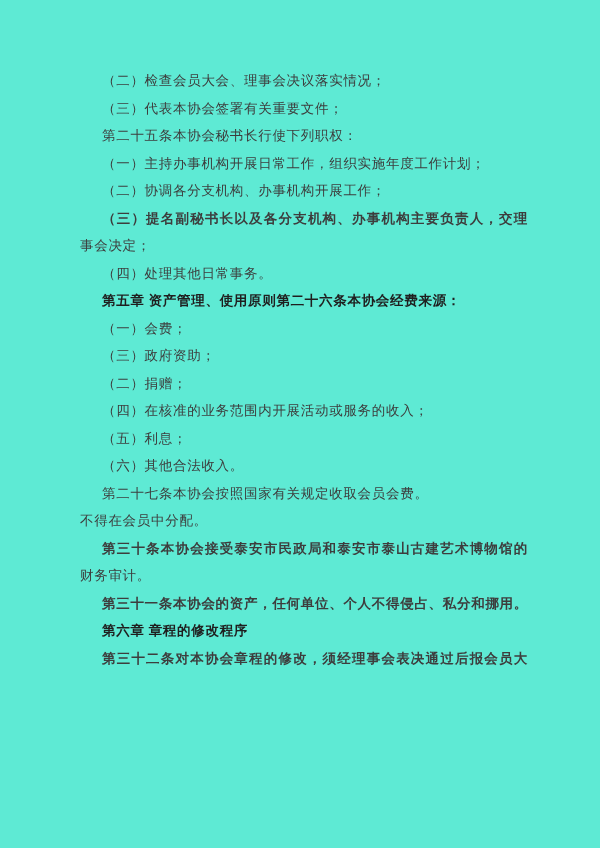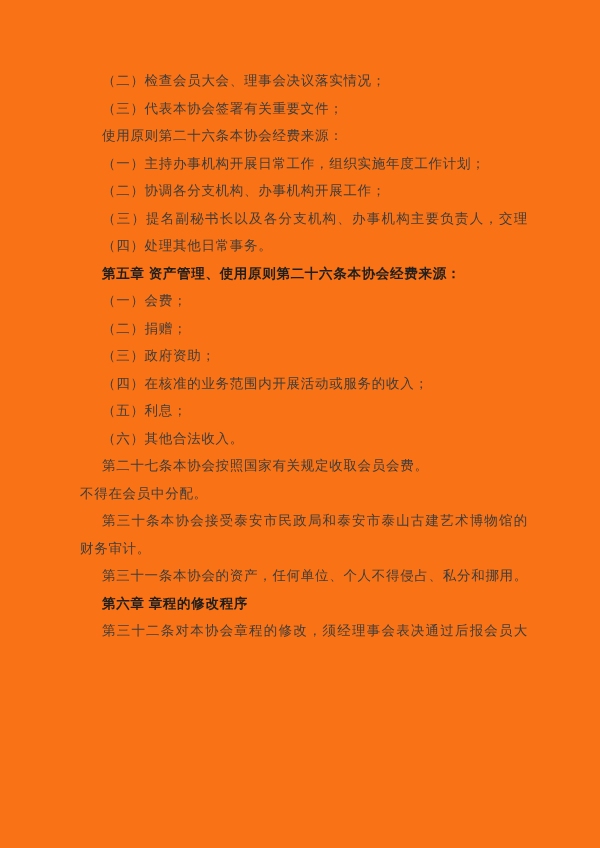--- a/index.html
+++ b/index.html
@@ -1,20 +1,20 @@
 <!DOCTYPE html>
 <html><head>
 <meta charset="utf-8">
 <style>
   html, body { margin: 0; padding: 0; background: #ffffff; }
   .page {
     position: relative;
     width: 600px;
     height: 848px;
-    background: #f97316;
+    background: #5eead4;
     overflow: hidden;
     font-family: "Liberation Serif", "DejaVu Serif", serif;
   }
   .content {
     position: absolute;
     left: 80px;
     top: 67px;
     width: 448px;
   }
   .line {
@@ -24,38 +24,40 @@
     letter-spacing: 0.7px;
     color: #3d3d3d;
     white-space: nowrap;
     text-align: left;
   }
   .line.indent { padding-left: 22px; }
   .line.bold { font-weight: bold; color: #1f1f1f; font-family: Liberation Serif, serif; }
   .line.justify {
     text-align: justify;
     text-align-last: justify;
+    font-weight: bold;
   }
 </style>
 </head>
 <body>
 
 <div class="page">
   <div class="content">
       <div class="line indent">（二）检查会员大会、理事会决议落实情况；</div>
       <div class="line indent">（三）代表本协会签署有关重要文件；</div>
-      <div class="line indent">使用原则第二十六条本协会经费来源：</div>
+      <div class="line indent">第二十五条本协会秘书长行使下列职权：</div>
       <div class="line indent">（一）主持办事机构开展日常工作，组织实施年度工作计划；</div>
       <div class="line indent">（二）协调各分支机构、办事机构开展工作；</div>
       <div class="line indent justify">（三）提名副秘书长以及各分支机构、办事机构主要负责人，交理</div>
+      <div class="line">事会决定；</div>
       <div class="line indent">（四）处理其他日常事务。</div>
       <div class="line indent bold">第五章 资产管理、使用原则第二十六条本协会经费来源：</div>
       <div class="line indent">（一）会费；</div>
+      <div class="line indent">（三）政府资助；</div>
       <div class="line indent">（二）捐赠；</div>
-      <div class="line indent">（三）政府资助；</div>
       <div class="line indent">（四）在核准的业务范围内开展活动或服务的收入；</div>
       <div class="line indent">（五）利息；</div>
       <div class="line indent">（六）其他合法收入。</div>
       <div class="line indent">第二十七条本协会按照国家有关规定收取会员会费。</div>
       <div class="line">不得在会员中分配。</div>
       <div class="line indent justify">第三十条本协会接受泰安市民政局和泰安市泰山古建艺术博物馆的</div>
       <div class="line">财务审计。</div>
       <div class="line indent justify">第三十一条本协会的资产，任何单位、个人不得侵占、私分和挪用。</div>
       <div class="line indent bold">第六章 章程的修改程序</div>
       <div class="line indent justify">第三十二条对本协会章程的修改，须经理事会表决通过后报会员大</div>

